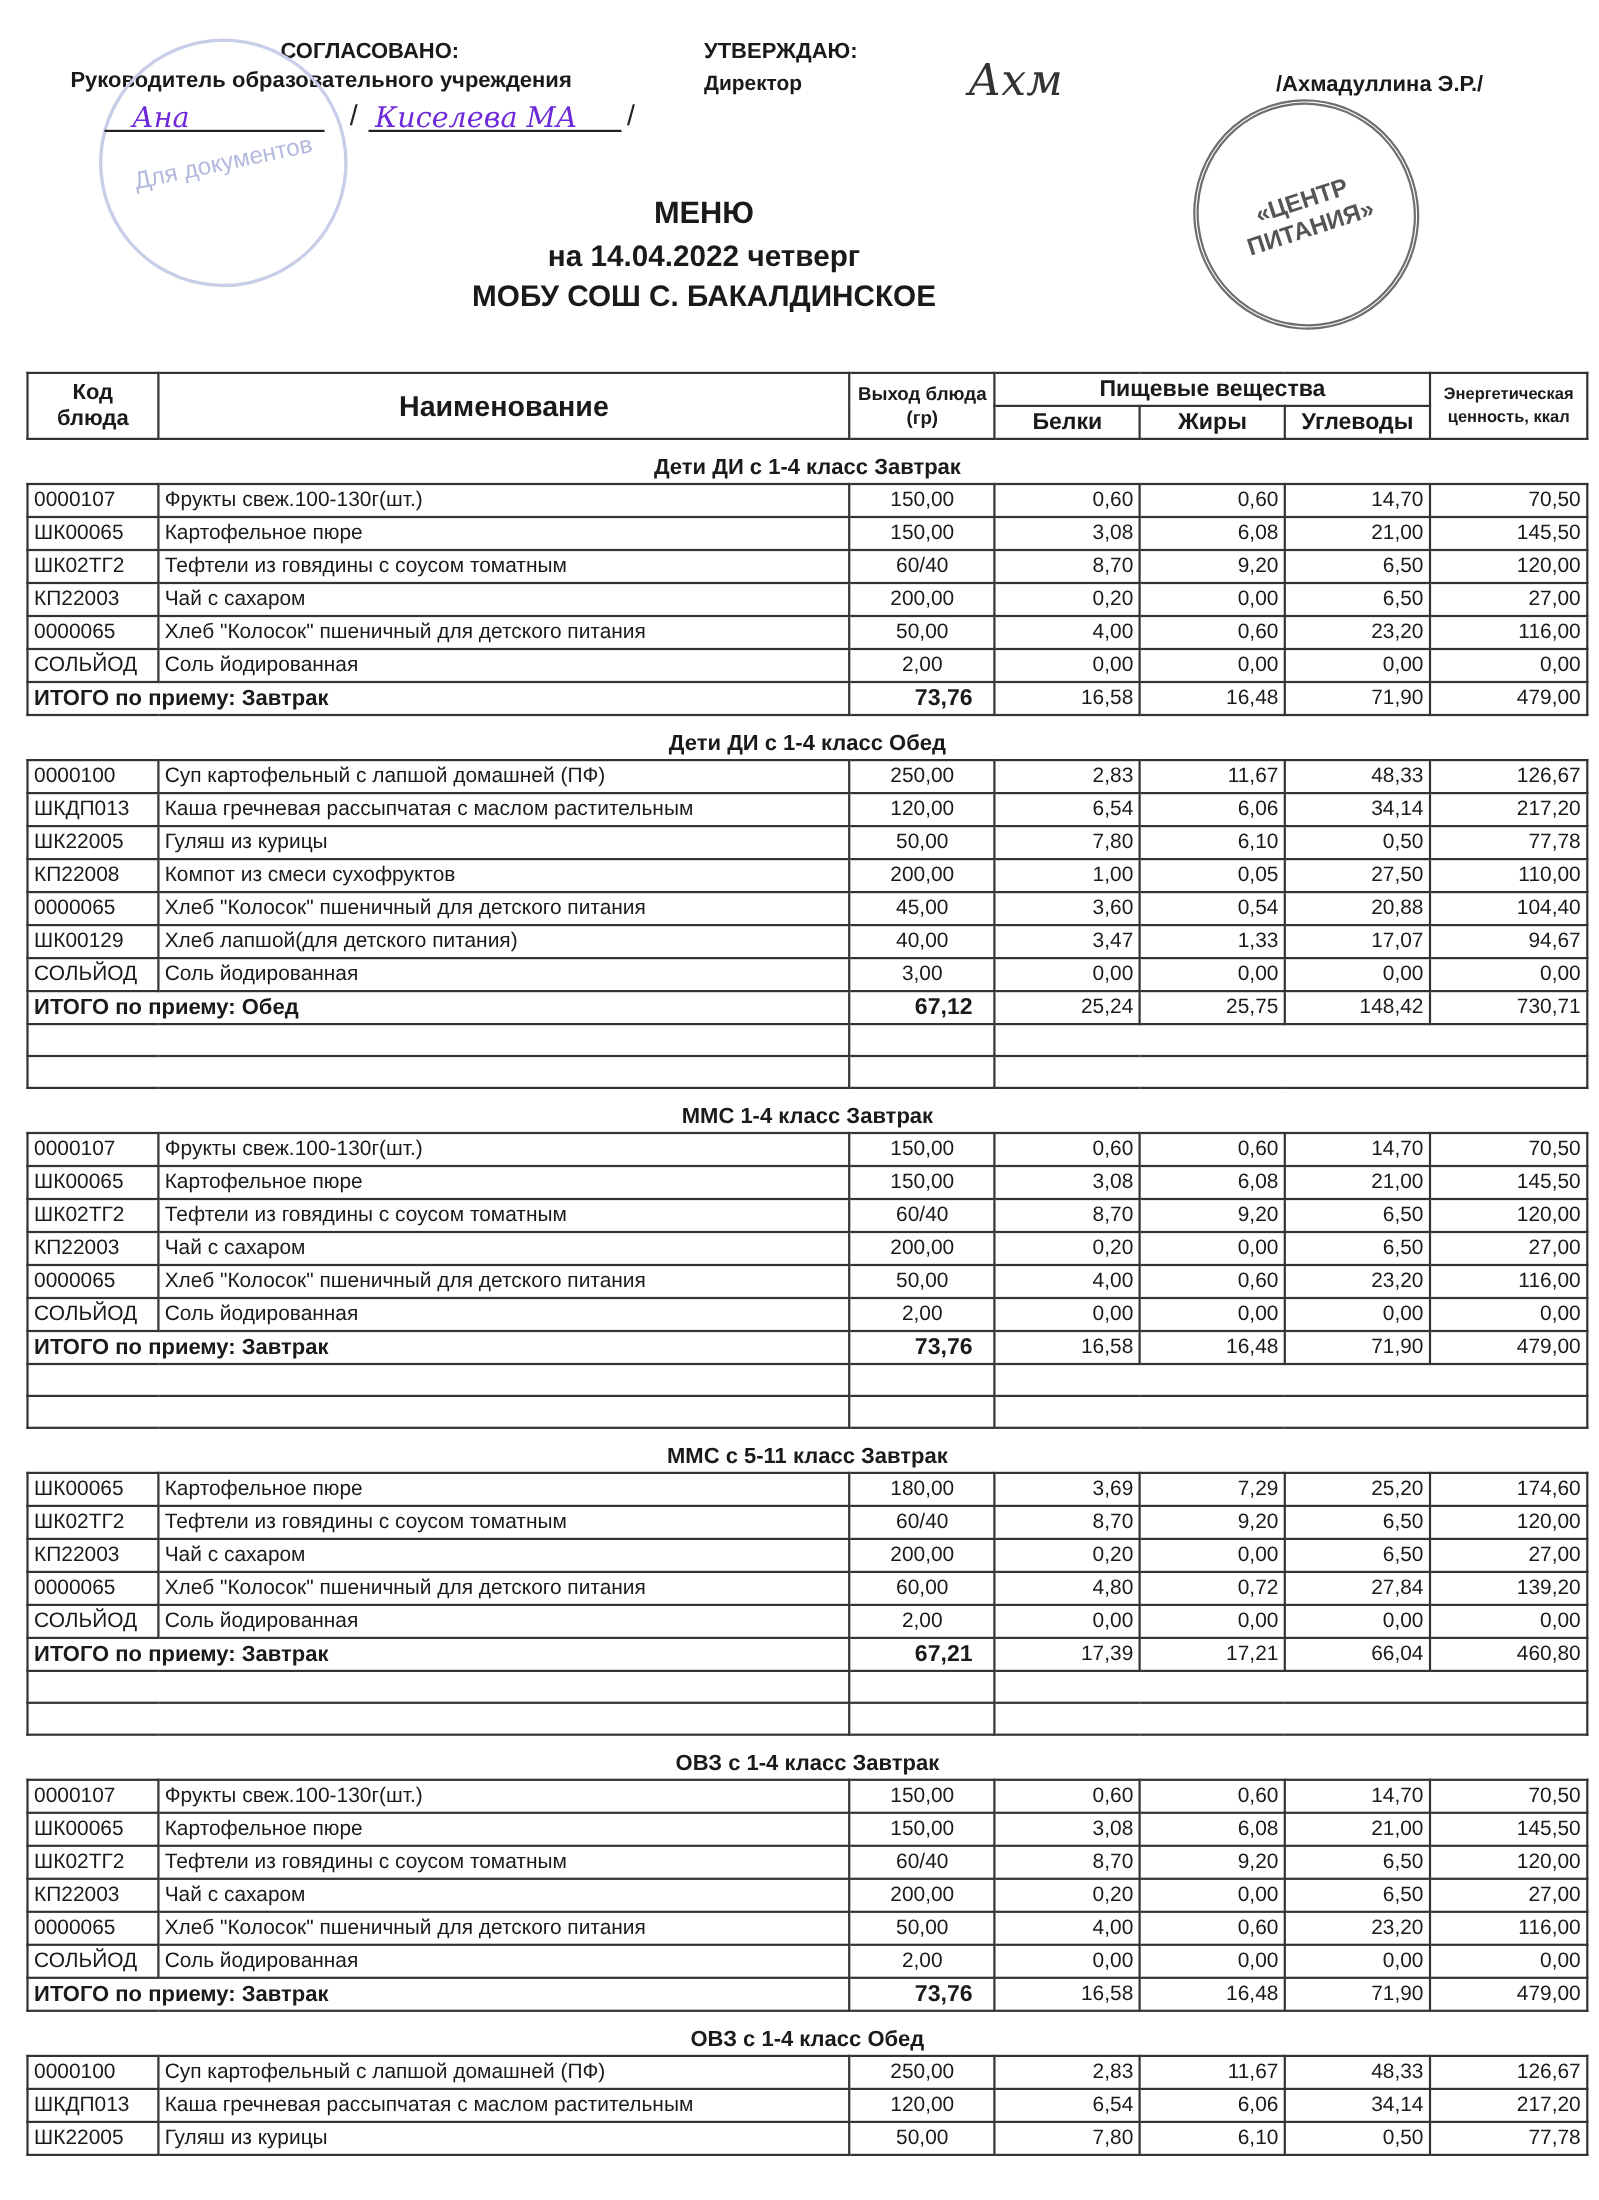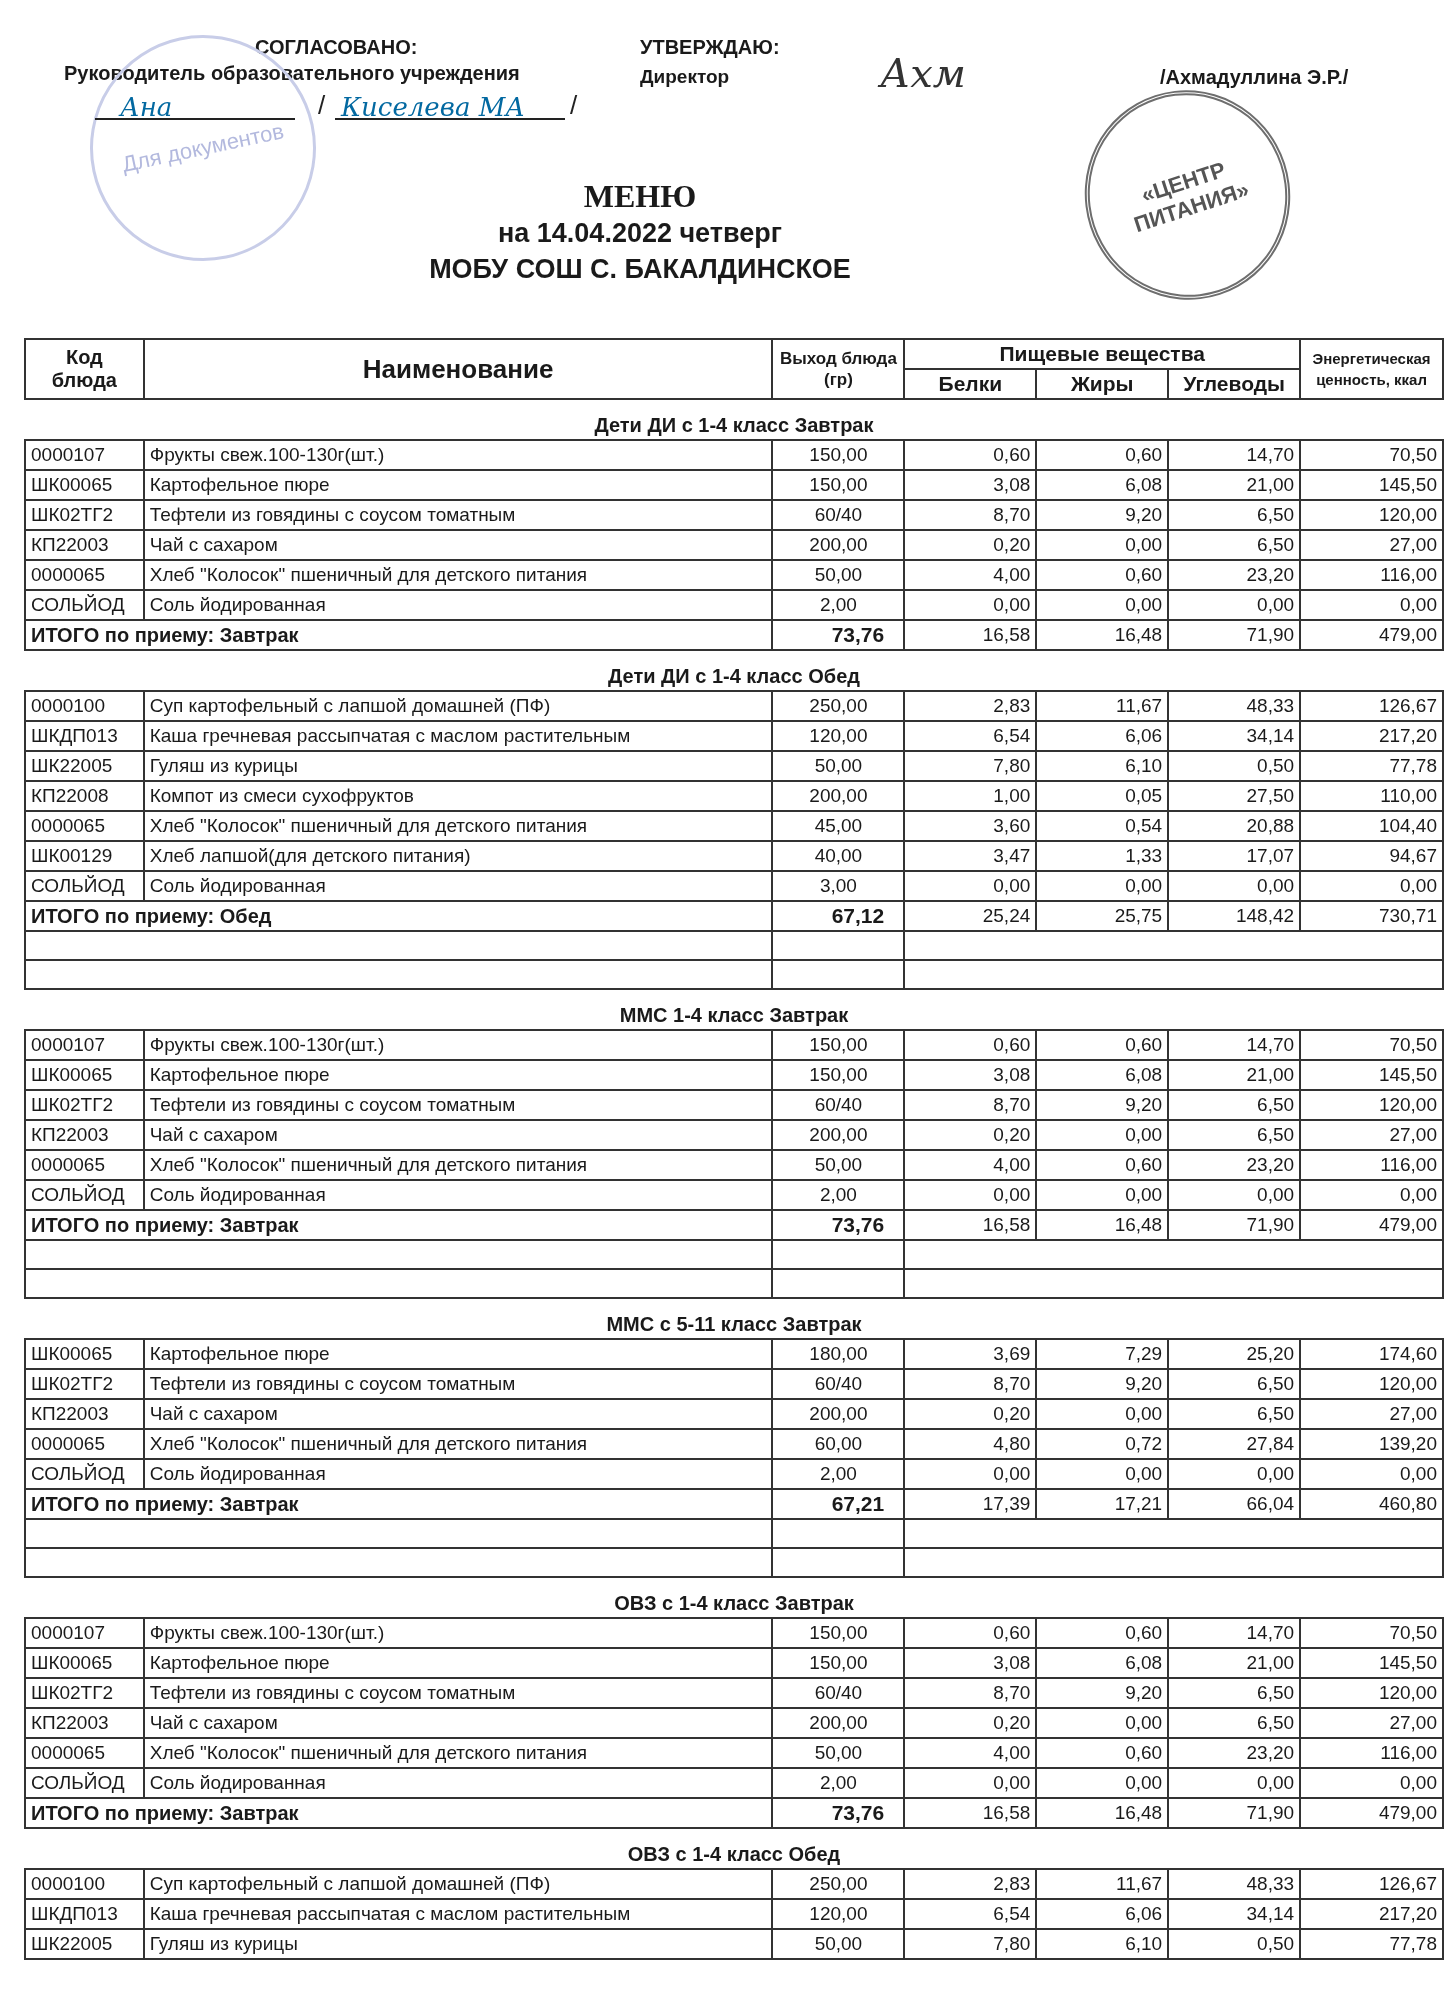--- a/index.html
+++ b/index.html
@@ -5,27 +5,27 @@
   html, body { margin:0; padding:0; background:#fff; }
   body { width:1454px; height:2000px; position:relative; overflow:hidden; font-family:"Liberation Sans", sans-serif; color:#1a1a1a; }
   .abs { position:absolute; }
   .hdr-b { font-weight:bold; font-size:20px; }
   .agreed-title { left:255px; top:36px; }
   .agreed-sub { left:64px; top:62px; }
   .approve-title { left:640px; top:36px; }
   .approve-sub { left:640px; top:66px; font-size:19px; }
   .director-name { left:1160px; top:66px; }
   .sig-line { border-bottom:2px solid #222; height:26px; }
-  .sig-text { font-family:"DejaVu Serif", serif; font-style:italic; color:#0369a1; font-size:26px; }
+  .sig-text { font-family:"DejaVu Serif", serif; font-style:italic; color:#6d28d9; font-size:26px; }
   .slash { font-size:26px; color:#222; }
   .stamp { border-radius:50%; display:flex; align-items:center; justify-content:center; text-align:center; }
   .stamp-left { left:90px; top:35px; width:220px; height:220px; border:3px solid #c8cde8; color:#b3b9de; font-size:22px; line-height:26px; transform:rotate(-12deg); }
   .stamp-right { left:1085px; top:90px; width:195px; height:200px; border:5px double #6e6e6e; color:#555; font-weight:bold; font-size:22px; line-height:26px; transform:rotate(-18deg); }
   .title-main { left:0; width:1280px; text-align:center; font-weight:bold; }
-  .t1 { top:178px; font-size:32px;font-family:Liberation Serif, serif; }
+  .t1 { top:178px; font-size:28px; }
   .t2 { top:218px; font-size:27px;text-align:center; }
   .t3 { top:254px; font-size:27px; }
   table.menu { position:absolute; left:24px; top:338px; width:1420px; border-collapse:collapse; font-size:19px; }
   table.menu td, table.menu th { border:2px solid #333; padding:0 5px; height:28px; }
   table.menu th { font-weight:bold; text-align:center; }
   .h-code { width:96px; font-size:20px; }
   .h-name { width:560px; font-size:26px; }
   .h-yield { width:108px; font-size:17px; line-height:21px;margin-left:40px; }
   .h-nut { font-size:21px; height:34px; }
   .h-sub { font-size:21px; width:108px; height:34px; }

